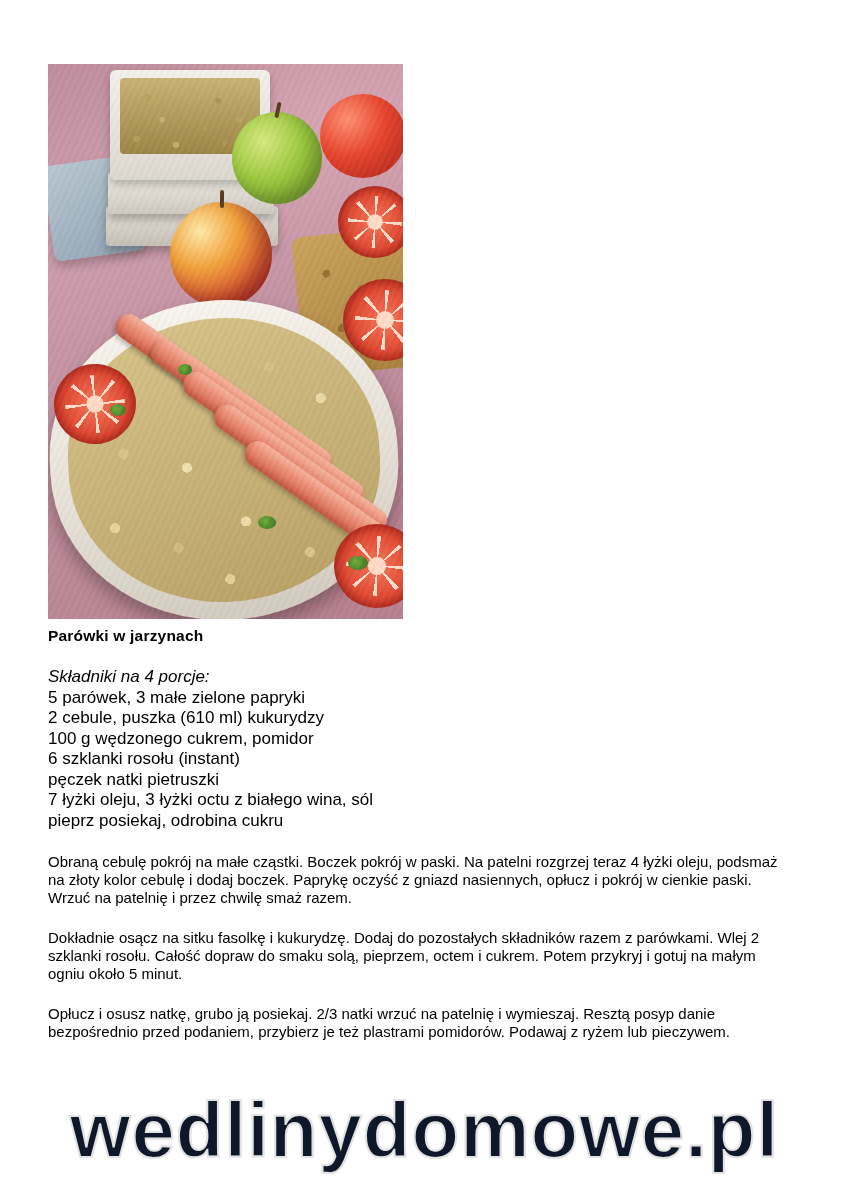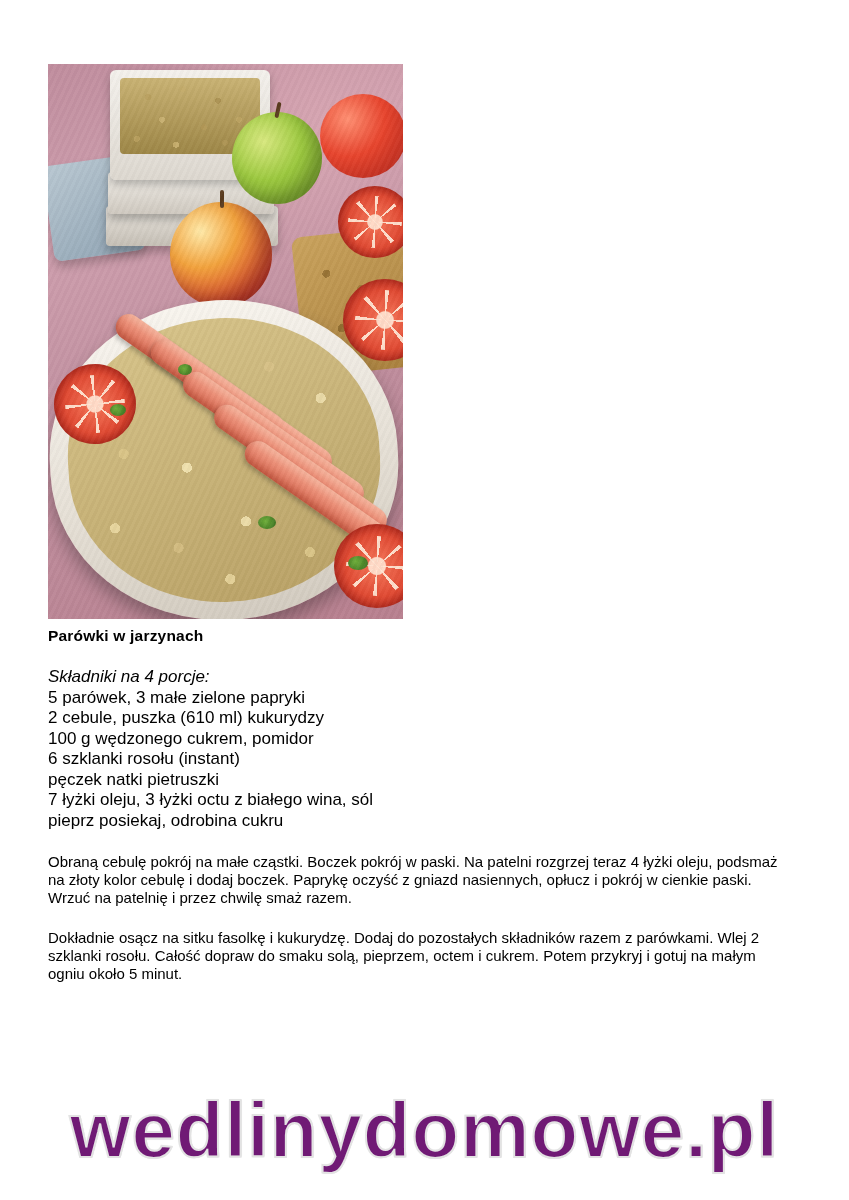--- a/index.html
+++ b/index.html
@@ -265,21 +265,21 @@
   
   .watermark {
     position: absolute;
     left: 0;
     right: 0;
     top: 1085px;
     text-align: center;
     font-size: 78px;
     font-weight: bold;
     letter-spacing: 1px;
-    color: #701a75;
+    color: #0f172a;
     -webkit-text-stroke: 2px #e3e3e3;
     text-shadow:
       0 1px 0 #e8e8e8,
       1px 0 0 #e0e0e0,
       0 0 2px #dcdcdc;
     user-select: none;
     white-space: nowrap;
   }
 </style>
 </head>
@@ -333,18 +333,19 @@
       <div>2 cebule, puszka (610 ml) kukurydzy</div>
       <div>100 g wędzonego cukrem, pomidor</div>
       <div>6 szklanki rosołu (instant)</div>
       <div>pęczek natki pietruszki</div>
       <div>7 łyżki oleju, 3 łyżki octu z białego wina, sól</div>
       <div>pieprz posiekaj, odrobina cukru</div>
     </div>
 
     <p class="para">Obraną cebulę pokrój na małe cząstki. Boczek pokrój w paski. Na patelni rozgrzej teraz 4 łyżki oleju, podsmaż na złoty kolor cebulę i dodaj boczek. Paprykę oczyść z gniazd nasiennych, opłucz i pokrój w cienkie paski. Wrzuć na patelnię i przez chwilę smaż razem.</p>
     <p class="para">Dokładnie osącz na sitku fasolkę i kukurydzę. Dodaj do pozostałych składników razem z parówkami. Wlej 2 szklanki rosołu. Całość dopraw do smaku solą, pieprzem, octem i cukrem. Potem przykryj i gotuj na małym ogniu około 5 minut.</p>
+    <p class="para">Opłucz i osusz natkę, grubo ją posiekaj. 2/3 natki wrzuć na patelnię i wymieszaj. Resztą posyp danie bezpośrednio przed podaniem, przybierz je też plastrami pomidorów. Podawaj z ryżem lub pieczywem.</p>
 
   </div>
 
   <div class="watermark">wedlinydomowe.pl</div>
 
 </div>
 
 </body></html>

